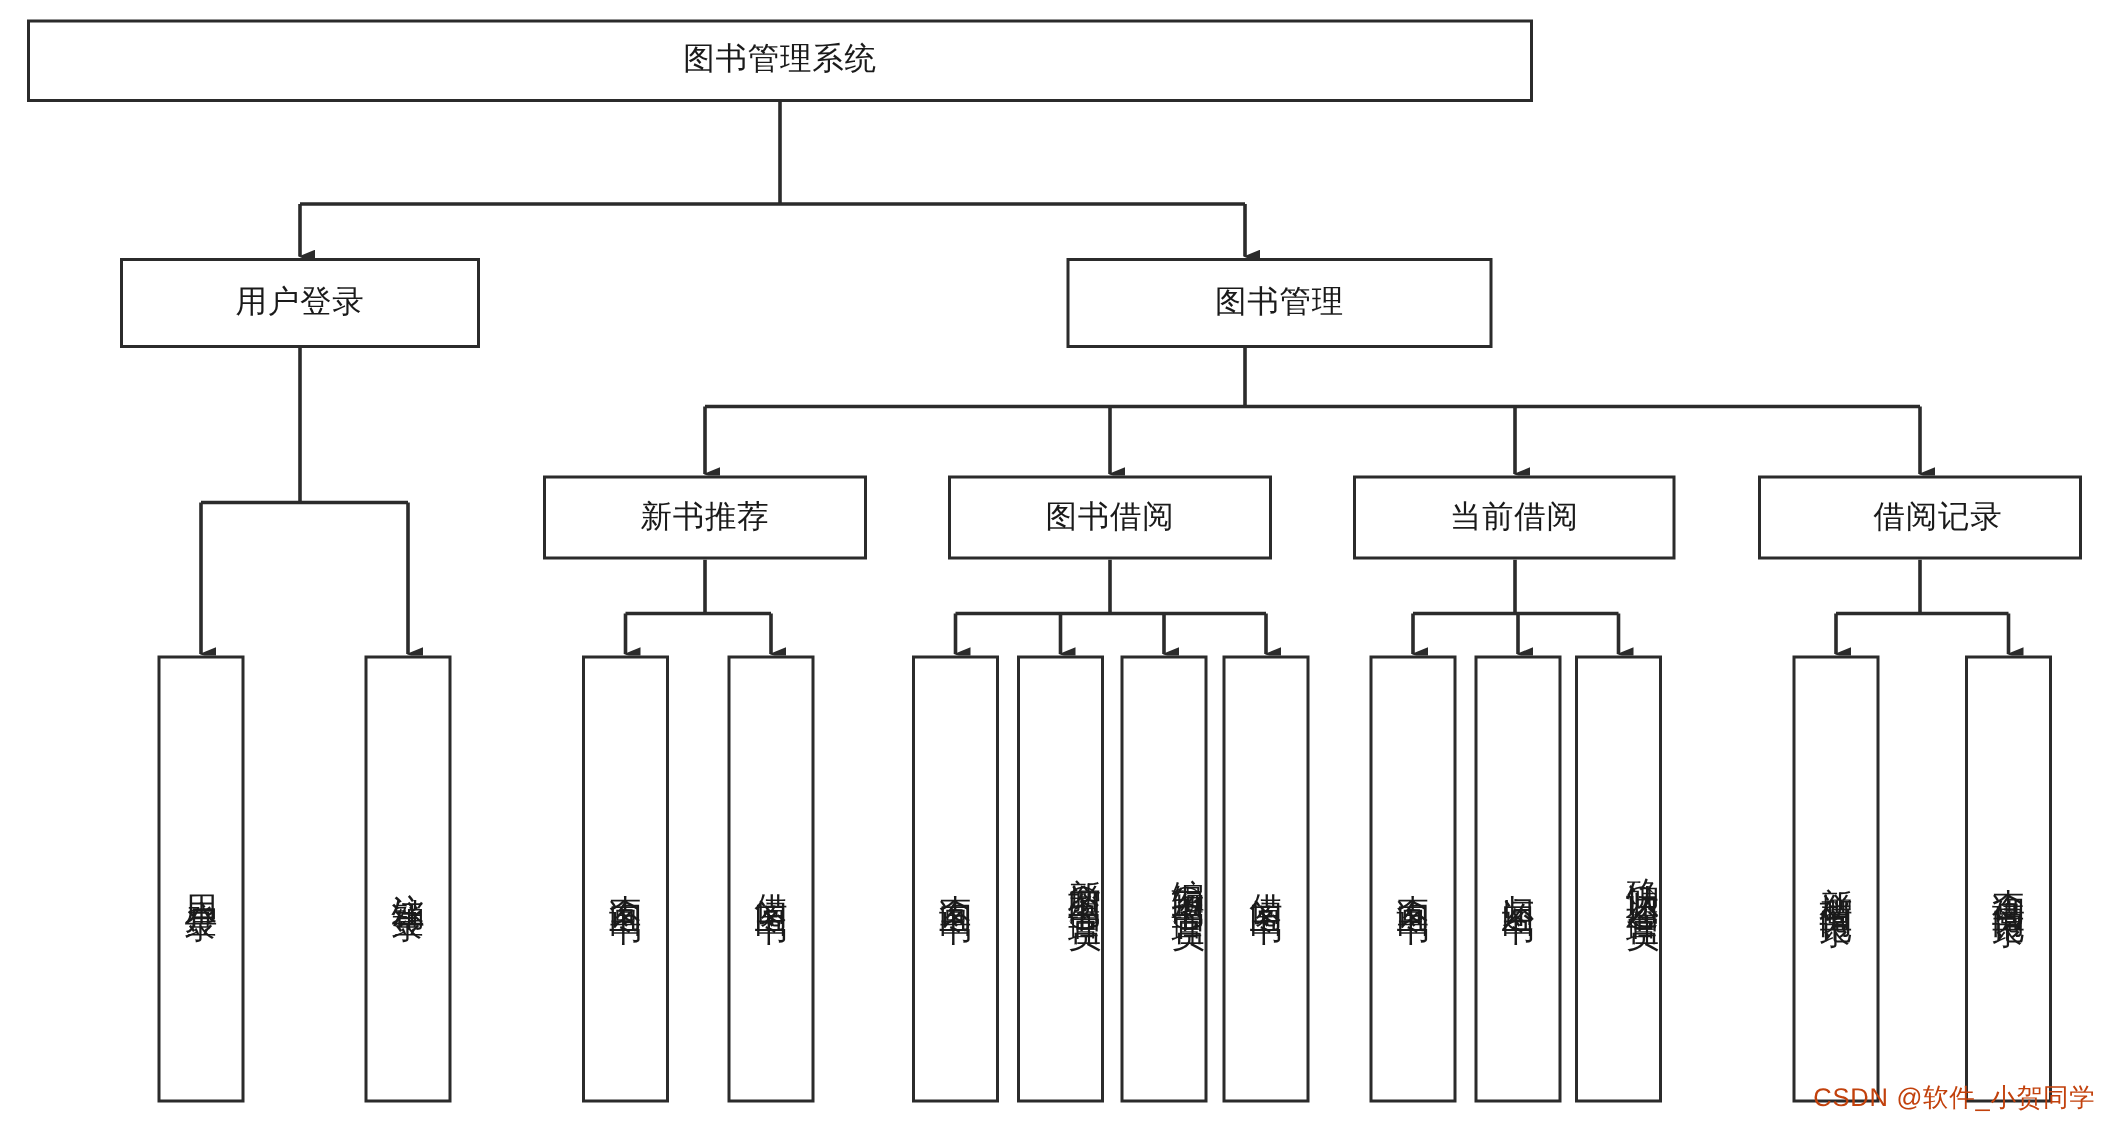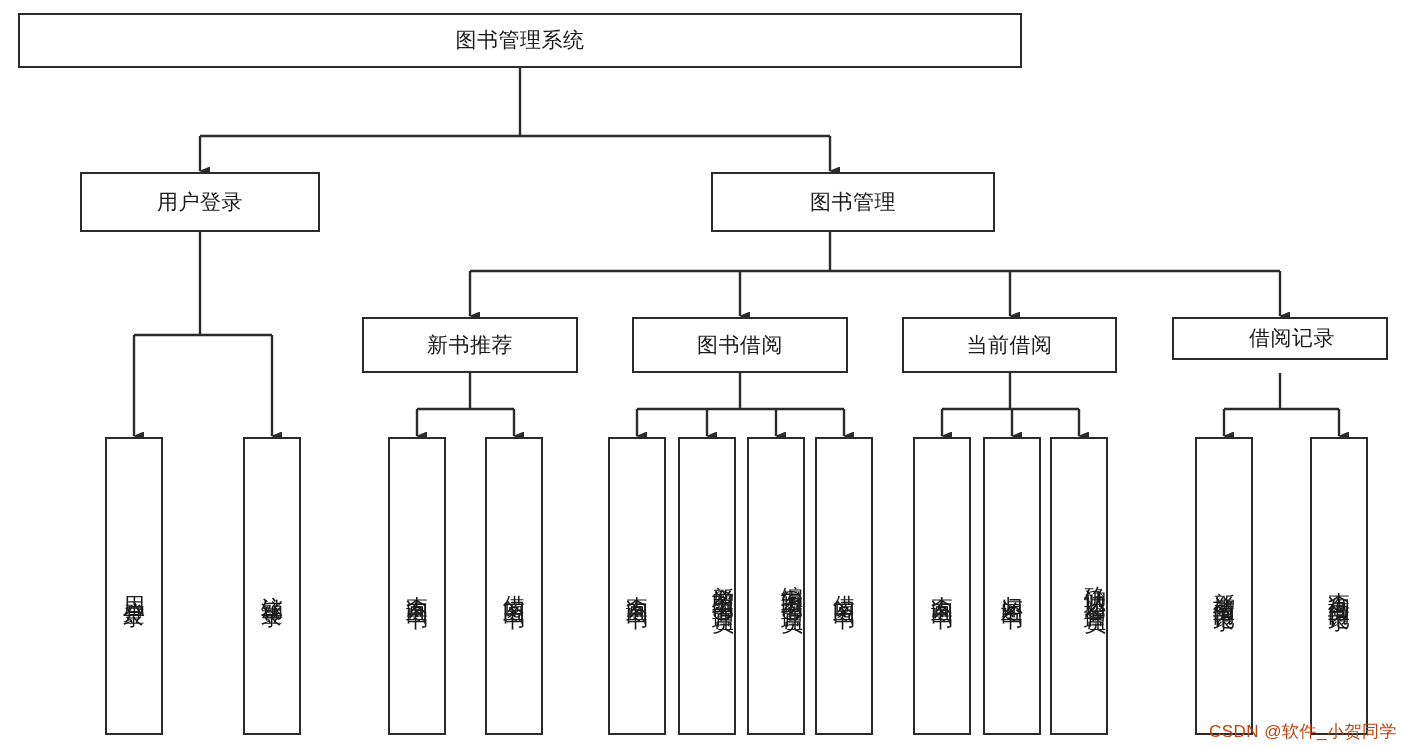--- a/index.html
+++ b/index.html
@@ -135,21 +135,21 @@
       </div>
       <div class="node-box horizontal" style="left: 362px; top: 317px; width: 216px; height: 56px; justify-content: center;">
         <span class="node-label">新书推荐</span>
       </div>
       <div class="node-box horizontal" style="left: 632px; top: 317px; width: 216px; height: 56px;">
         <span class="node-label">图书借阅</span>
       </div>
       <div class="node-box horizontal" style="left: 902px; top: 317px; width: 215px; height: 56px;">
         <span class="node-label">当前借阅</span>
       </div>
-      <div class="node-box horizontal" style="left: 1172px; top: 317px; width: 216px; height: 43px; padding-left: 28px;">
+      <div class="node-box horizontal" style="left: 1172px; top: 317px; width: 216px; height: 56px; padding-left: 28px;">
         <span class="node-label">借阅记录</span>
       </div>
       <div class="node-box vertical" style="left: 105px; top: 437px; width: 58px; height: 298px;">
         <span class="node-label">用户登录</span>
       </div>
       <div class="node-box vertical" style="left: 243px; top: 437px; width: 58px; height: 298px;">
         <span class="node-label">注销登录</span>
       </div>
       <div class="node-box vertical" style="left: 388px; top: 437px; width: 58px; height: 298px;">
         <span class="node-label">查询图书</span>

